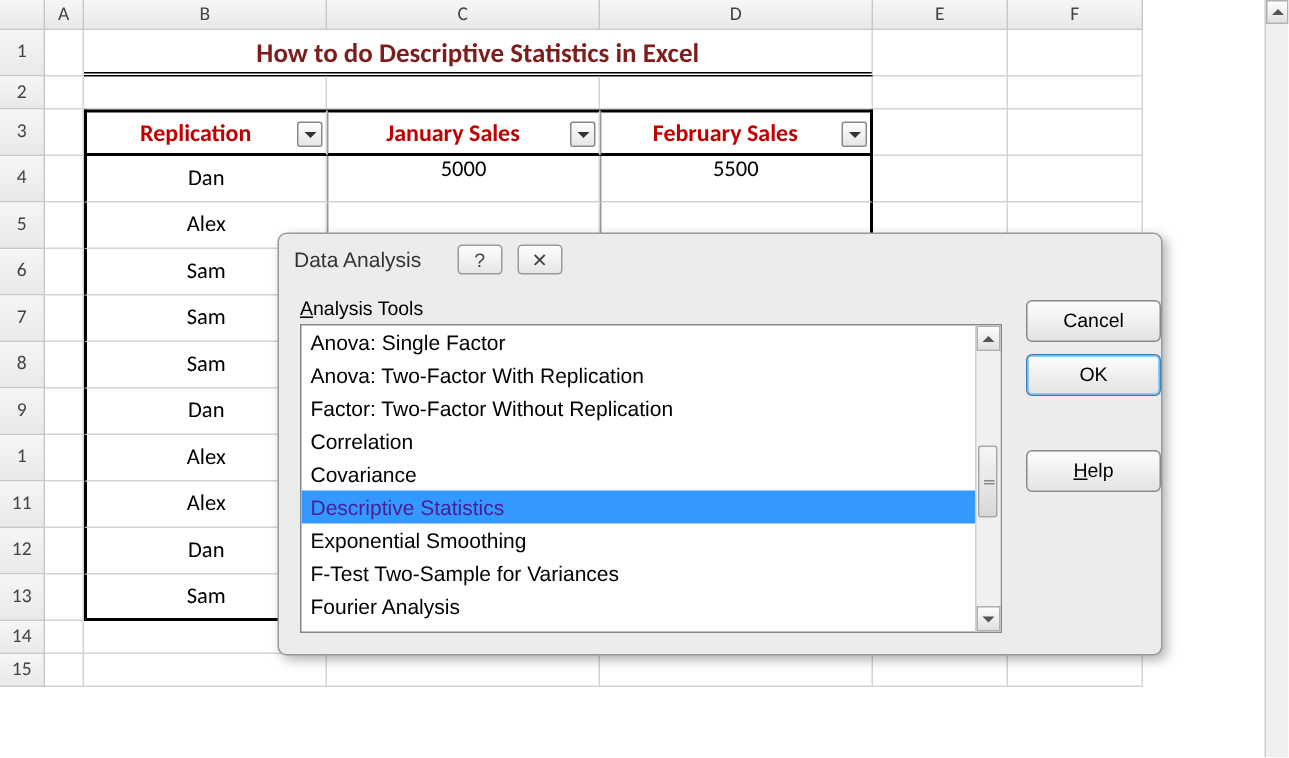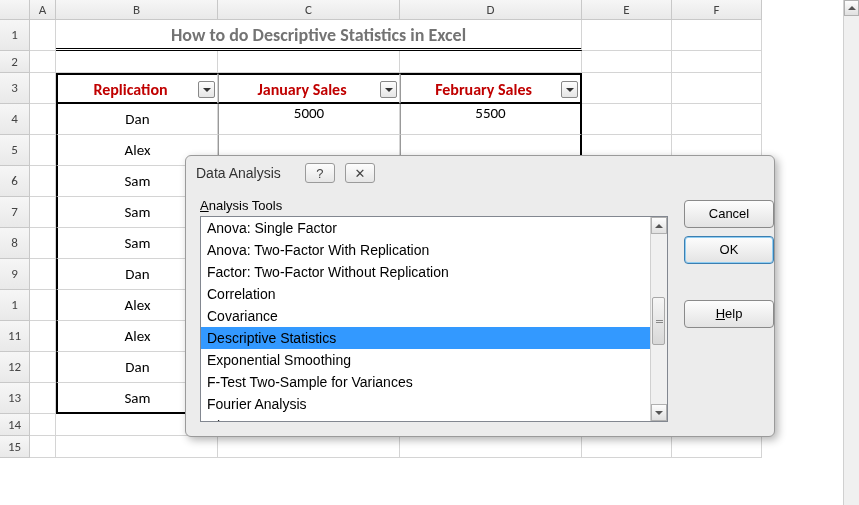--- a/index.html
+++ b/index.html
@@ -36,21 +36,21 @@
       font-size: 15px;
       text-align: center;
       overflow: hidden;
       white-space: nowrap;
     }
     .tall { height: 31px; }
     .title-cell {
       grid-column: 3 / span 3;
       font-size: 18px;
       font-weight: bold;
-      color: #737373;
+      color: #7f1d1d;
       text-align: center;
       border-bottom: 3px double #000;
       line-height: 30px;
     }
     .th-cell {
       font-weight: bold;
       color: #c00000;
       font-size: 16px;
       border-top: 2px solid #000;
       border-bottom: 2px solid #000;
@@ -140,21 +140,21 @@
     }
     .list-items { flex: 1; overflow: hidden; border-radius: 20px; }
     .list-item {
       padding: 1px 6px;
       line-height: 20px;
       cursor: default;
       white-space: nowrap;
     }
     .list-item.selected {
       background: #3399ff;
-      color: #000000;
+      color: #4c1d95;
     }
     .scrollbar {
       width: 17px;
       background: #f0f0f0;
       border-left: 1px solid #d0d0d0;
       position: relative;
     }
     .sb-arrow {
       width: 100%; height: 17px;
       background: linear-gradient(#fdfdfd,#e0e0e0);

